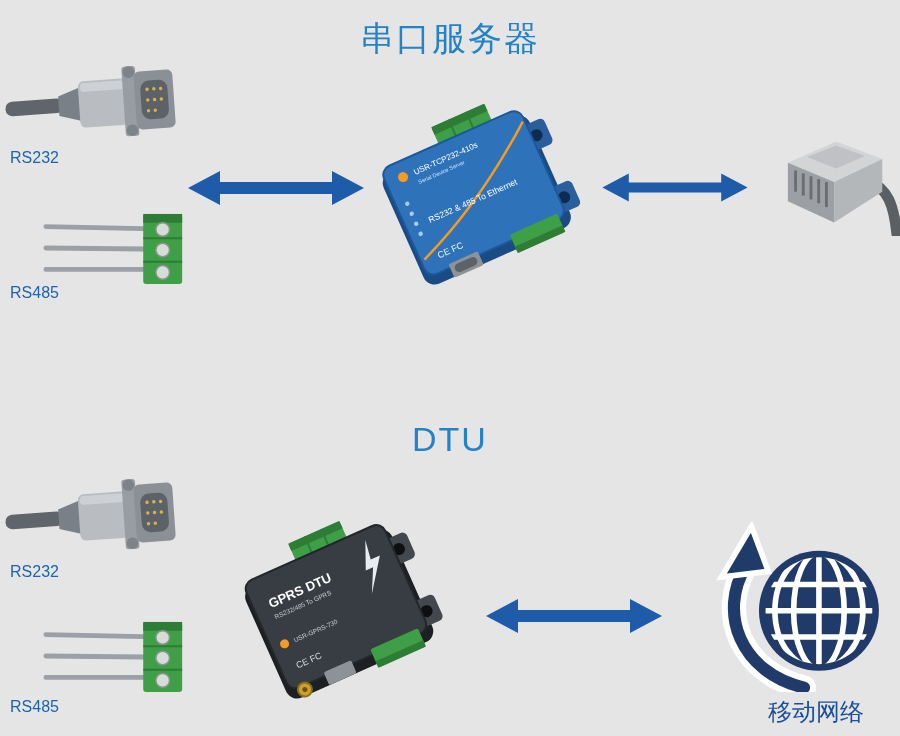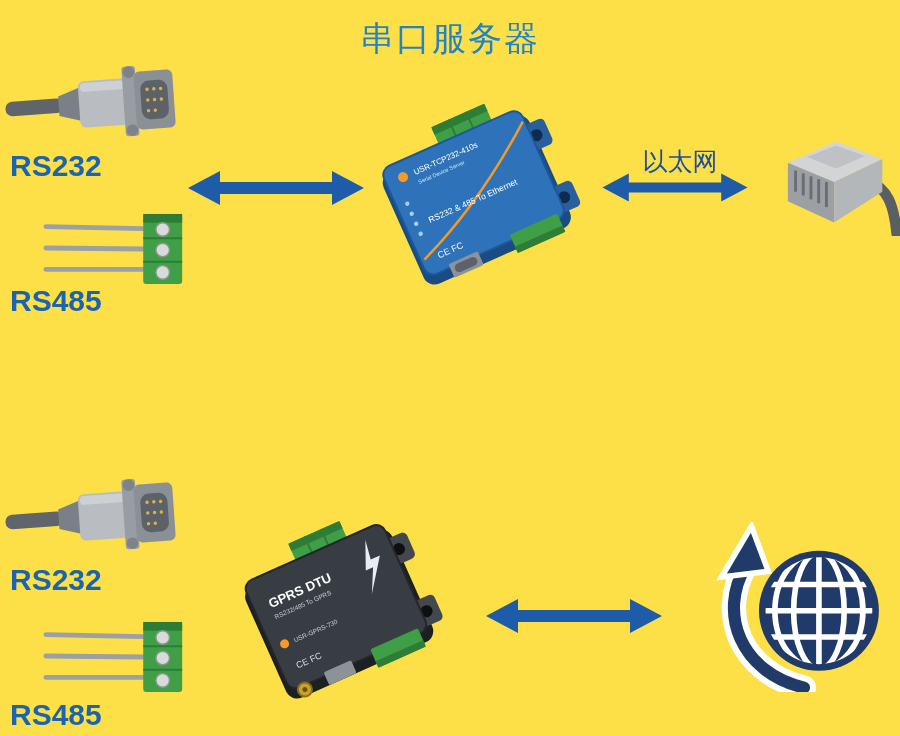--- a/index.html
+++ b/index.html
@@ -1,22 +1,22 @@
 <!DOCTYPE html>
 <html><head>
 <meta charset="utf-8">
 <style>
   * { margin:0; padding:0; box-sizing:border-box; }
   html,body { background:#ffffff; }
   body { width:900px; height:736px; font-family:"Liberation Sans", sans-serif; }
-  .canvas { position:relative; width:900px; height:736px; background:#fde047; overflow:hidden; }
+  .canvas { position:relative; width:900px; height:736px; background:#e5e5e5; overflow:hidden; }
   .abs { position:absolute; }
   .title { position:absolute; left:0; width:100%; text-align:center; color:#2483c5;
            font-size:34px; font-weight:400; letter-spacing:2px; }
-  .rs-label { position:absolute; color:#1c63b0; font-size:30px; font-weight:700; }
+  .rs-label { position:absolute; color:#1c63b0; font-size:16px; font-weight:400; }
   .link-label { position:absolute; color:#1a4f9c; font-size:25px; font-weight:400; text-align:center; }
   .node-label { position:absolute; color:#1a4f9c; font-size:24px; font-weight:400; text-align:center; }
   svg text { font-family:"Liberation Sans", sans-serif; }
 </style>
 </head>
 <body>
 
 <div class="canvas">
 
   <div class="title" style="top:16px;">串口服务器</div>
@@ -106,21 +106,20 @@
         <g>
           <rect x="44" y="158" width="32" height="15" rx="2" fill="#8d9298"></rect>
           <rect x="48" y="161" width="24" height="9" rx="4.5" fill="#5d6268"></rect>
           <rect x="112" y="156" width="52" height="20" rx="2" fill="#3f9f47"></rect>
           <rect x="112" y="169" width="52" height="7" fill="#2e7d36"></rect>
         </g>
       </g>
     </svg>
   </div>
 
-  <div class="link-label" style="left:620px; top:145px; width:120px;">以太网</div>
   <div class="abs" style="left:600px; top:171px;">
     <svg width="150" height="33" viewBox="0 0 180 40">
       <polygon points="2,20 34,3 34,14 146,14 146,3 178,20 146,37 146,26 34,26 34,37" fill="#1e5ba8"></polygon>
     </svg>
   </div>
 
   <div class="abs" style="left:774px; top:130px;">
     <svg width="126" height="106" viewBox="0 0 130 110">
       <path d="M 96 52 C 118 60 124 78 127 108" stroke="#5a5f63" stroke-width="11" fill="none" stroke-linecap="round"></path>
       <polygon points="14,34 64,12 112,30 62,54" fill="#d2d4d6"></polygon>
@@ -130,20 +129,21 @@
       <g stroke="#6a6e72" stroke-width="3">
         <line x1="22" y1="42" x2="22" y2="64"></line>
         <line x1="30" y1="45" x2="30" y2="68"></line>
         <line x1="38" y1="48" x2="38" y2="72"></line>
         <line x1="46" y1="51" x2="46" y2="76"></line>
         <line x1="54" y1="54" x2="54" y2="80"></line>
       </g>
     </svg>
   </div>
 
+  <div class="title" style="top:420px;">DTU</div>
 
   <div class="abs" style="left:5px; top:468px;">
     <svg width="185" height="97" viewBox="0 0 190 100">
       <g transform="rotate(-4 95 50)">
         <rect x="0" y="42" width="60" height="15" rx="7" fill="#60656b"></rect>
         <polygon points="55,40 78,32 78,67 55,60" fill="#7a8087"></polygon>
         <rect x="76" y="26" width="50" height="48" rx="6" fill="#b9bdc2"></rect>
         <rect x="78" y="28" width="46" height="9" rx="4" fill="#cdd1d5"></rect>
         <rect x="122" y="14" width="14" height="72" rx="3" fill="#989da3"></rect>
         <circle cx="129" cy="20" r="6" fill="#7e838a"></circle>
@@ -239,14 +239,15 @@
         <line x1="48" y1="122" x2="176" y2="122"></line>
         <line x1="112" y1="30" x2="112" y2="158"></line>
         <ellipse cx="112" cy="94" rx="27" ry="62"></ellipse>
         <ellipse cx="112" cy="94" rx="47" ry="62"></ellipse>
       </g>
       <path d="M 96 176 C 28 160 4 96 34 46" stroke="#ffffff" stroke-width="26" fill="none" stroke-linecap="round"></path>
       <path d="M 96 176 C 28 160 4 96 34 46" stroke="#203a69" stroke-width="13" fill="none" stroke-linecap="round"></path>
       <polygon points="8,58 40,4 58,52" fill="#203a69" stroke="#ffffff" stroke-width="6"></polygon>
     </svg>
   </div>
+  <div class="node-label" style="left:756px; top:696px; width:120px;">移动网络</div>
 
 </div>
 
 </body></html>

